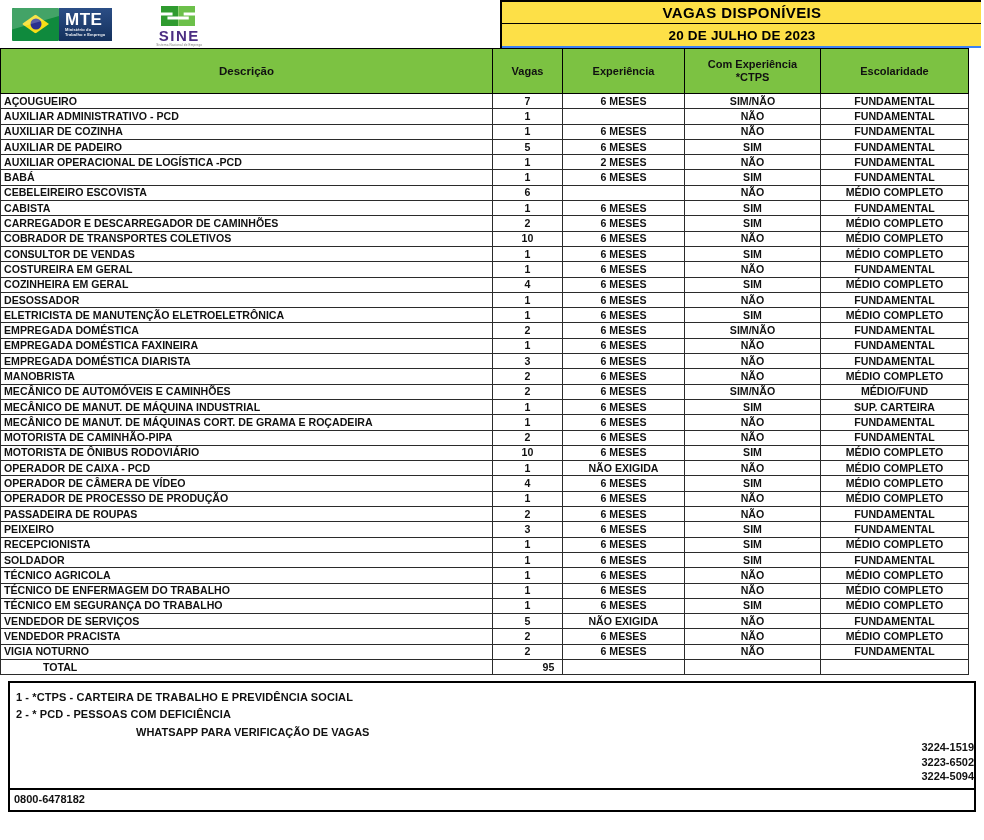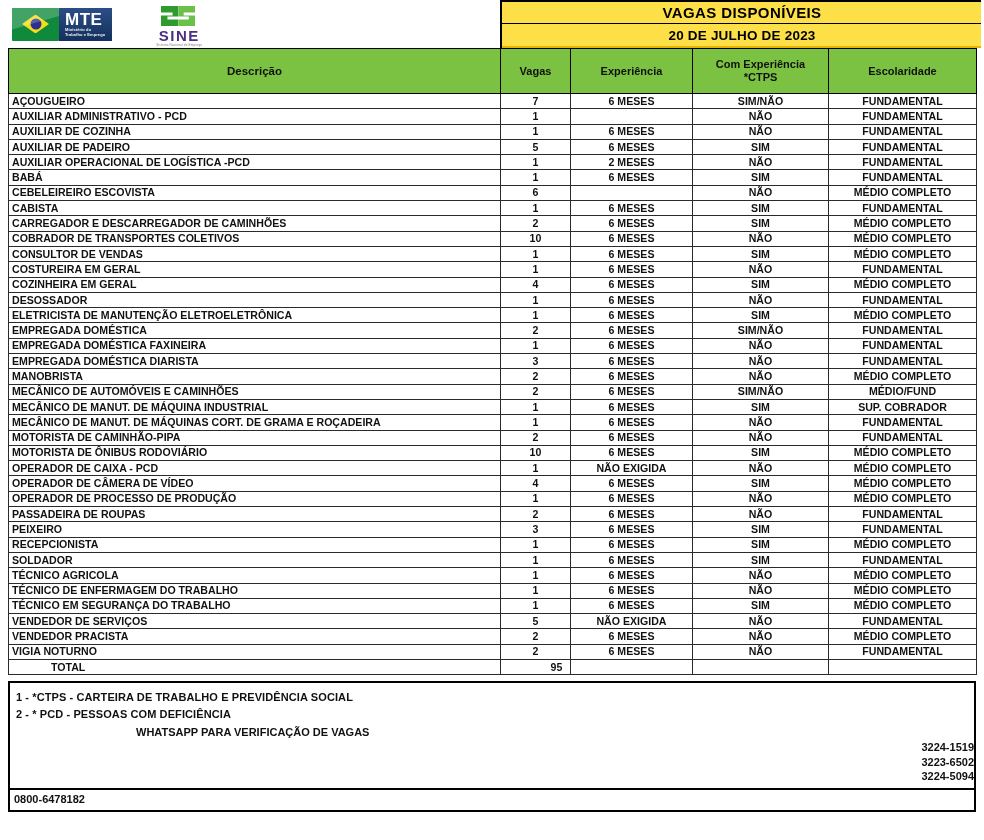--- a/index.html
+++ b/index.html
@@ -152,27 +152,26 @@
     align-items: center;
     justify-content: center;
     border-bottom: 1px solid #000;
     border-right: 2px solid #000;
     border-top: 2px solid #000;
     font-weight: bold;
     color: #000;
     background: #fde047;
   }
   .title-row.first { border-bottom: 1px solid #000; font-size: 15px; letter-spacing: .4px; }
-  .title-row.second { border-top: 0; border-bottom: 2px solid #eab308; font-size: 13.5px; letter-spacing: .2px; }
+  .title-row.second { border-top: 0; border-bottom: 2px solid #3b82f6; font-size: 13.5px; letter-spacing: .2px; }
 
   
   table.vagas {
     border-collapse: collapse;
     width: 968px;
-    margin-left: 8px;
     table-layout: fixed;
   }
   table.vagas col.c-desc { width: 492px; }
   table.vagas col.c-vagas { width: 70px; }
   table.vagas col.c-exp  { width: 122px; }
   table.vagas col.c-ctps { width: 136px; }
   table.vagas col.c-esc  { width: 148px; }
 
   table.vagas thead th {
     background: #7cc242;
@@ -447,21 +446,21 @@
           <td class="num">2</td>
           <td class="mid">6 MESES</td>
           <td class="mid">SIM/NÃO</td>
           <td class="mid">MÉDIO/FUND</td>
         </tr>
         <tr>
           <td>MECÂNICO DE MANUT. DE MÁQUINA INDUSTRIAL</td>
           <td class="num">1</td>
           <td class="mid">6 MESES</td>
           <td class="mid">SIM</td>
-          <td class="mid">SUP. COBRADOR</td>
+          <td class="mid">SUP. CARTEIRA</td>
         </tr>
         <tr>
           <td>MECÂNICO DE MANUT. DE MÁQUINAS CORT. DE GRAMA E ROÇADEIRA</td>
           <td class="num">1</td>
           <td class="mid">6 MESES</td>
           <td class="mid">NÃO</td>
           <td class="mid">FUNDAMENTAL</td>
         </tr>
         <tr>
           <td>MOTORISTA DE CAMINHÃO-PIPA</td>

